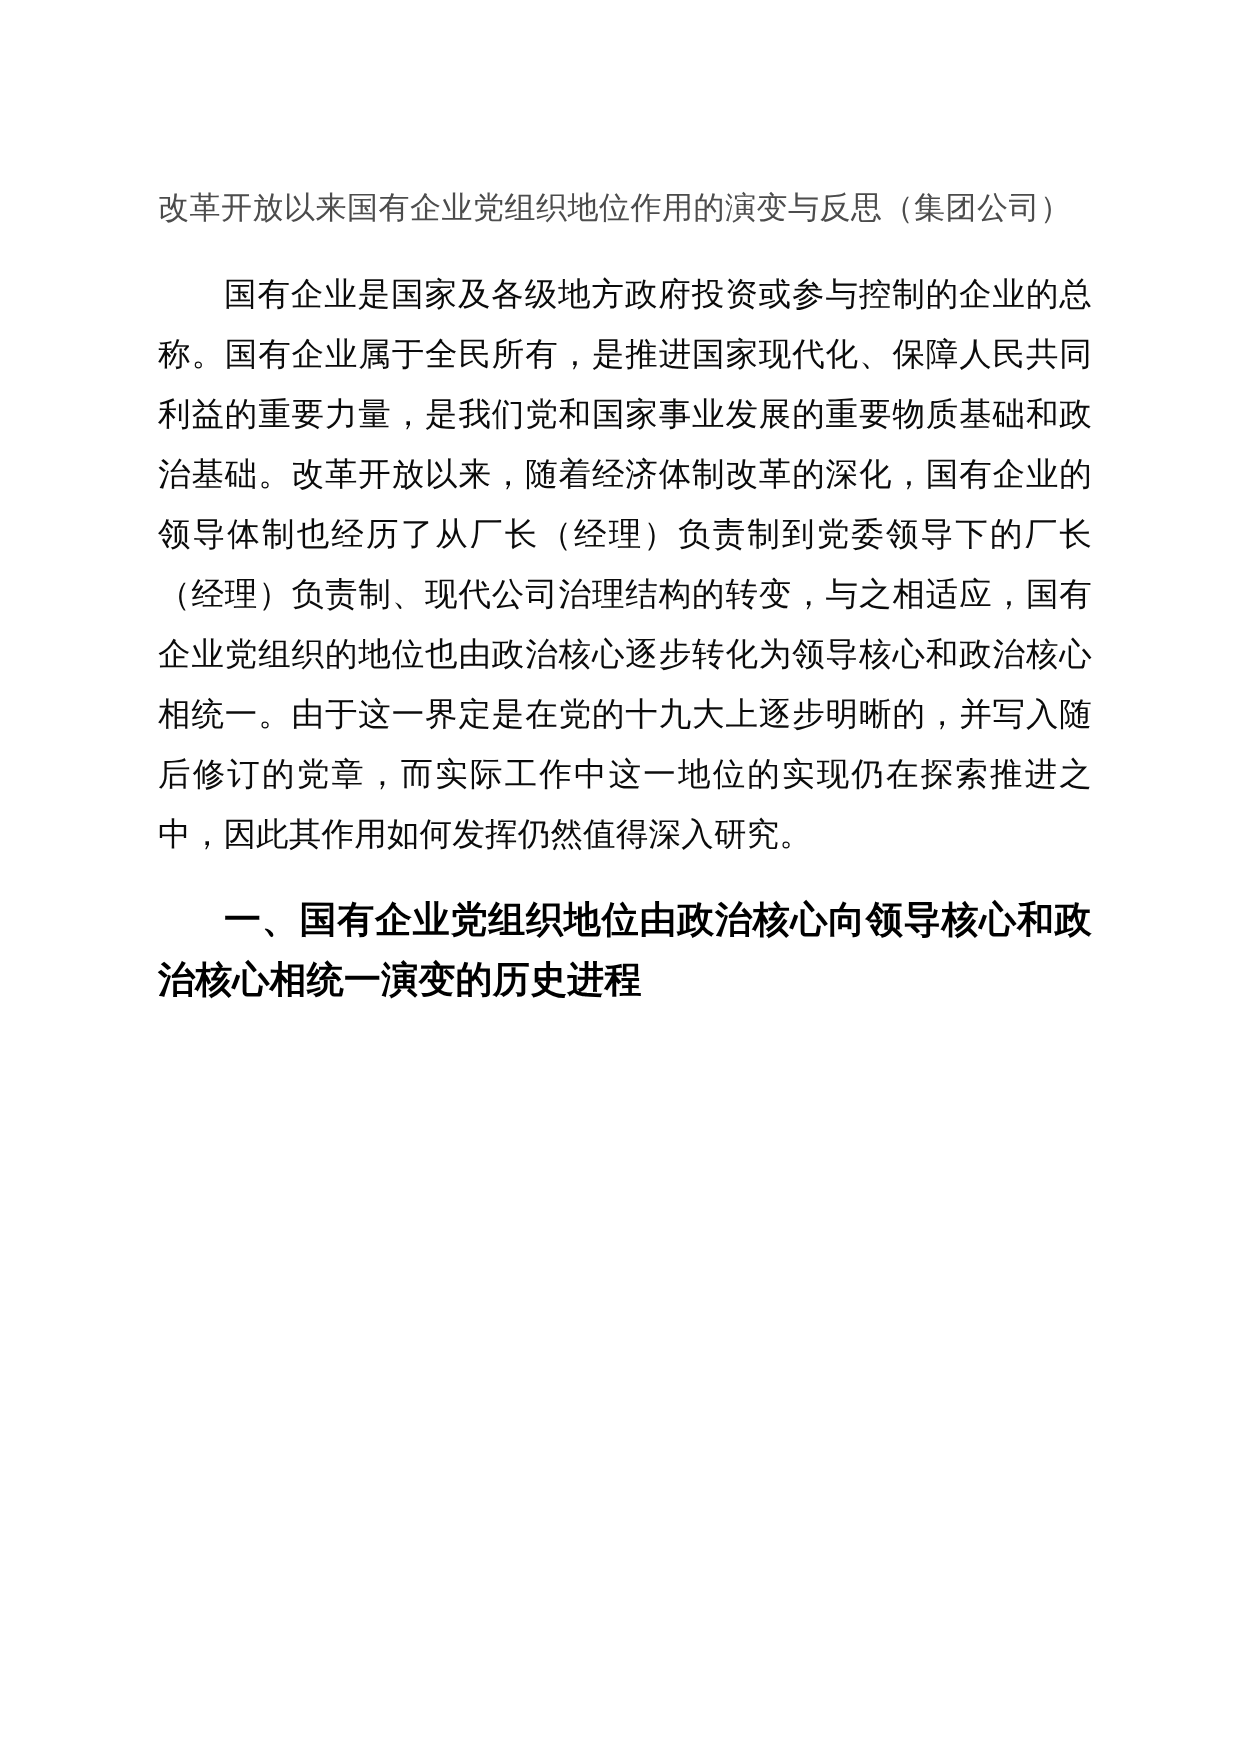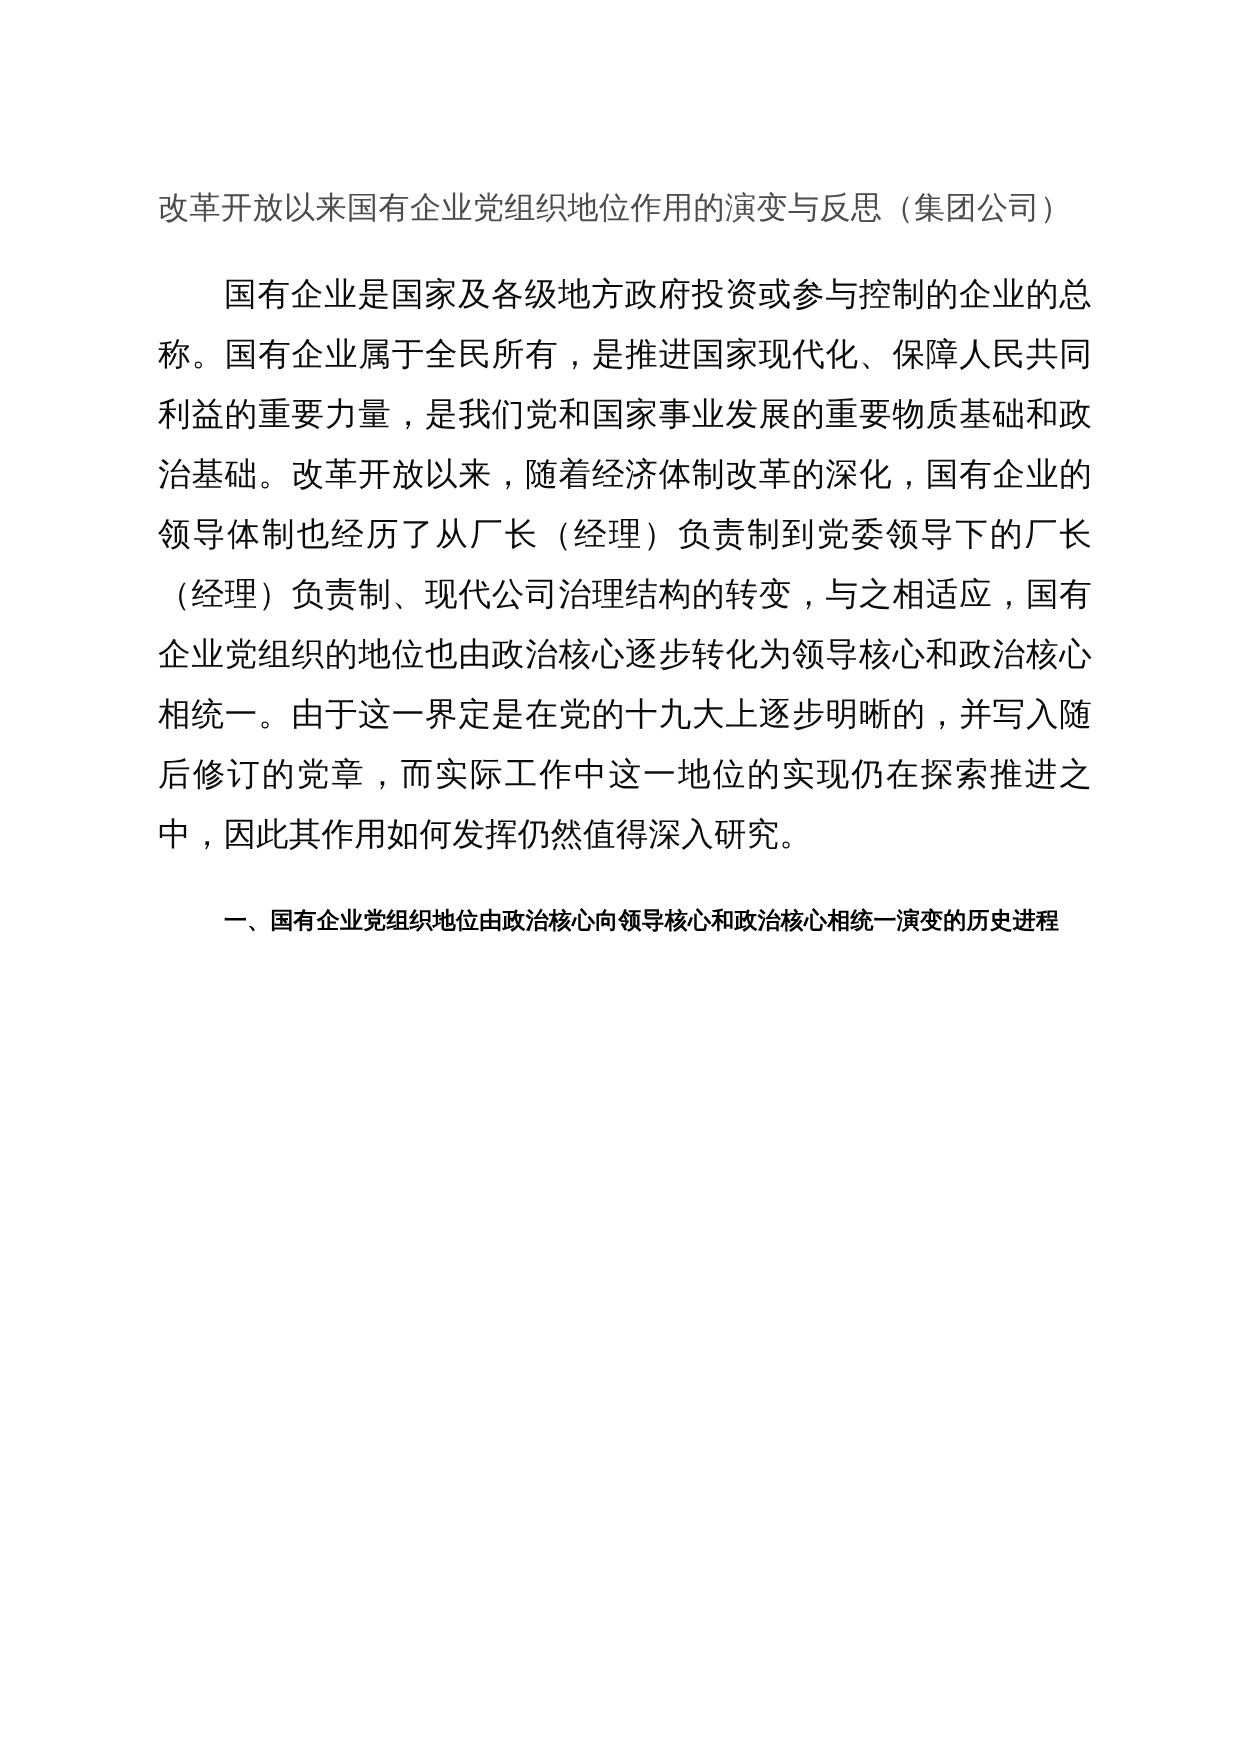--- a/index.html
+++ b/index.html
@@ -43,21 +43,21 @@
     font-weight: 400;
     margin: 0;
     text-indent: 66px;
     text-align: justify;
     text-justify: inter-ideograph;
     word-break: break-all;
   }
 
   .section-heading {
     color: #000000;
-    font-size: 23px;
+    font-size: 37px;
     line-height: 60px;
     letter-spacing: 0.2px;
     font-weight: 700;
     margin: 26px 0 24px 0;
     text-indent: 66px;
     text-align: justify;
     text-justify: inter-ideograph;
     word-break: break-all;
   }
 

